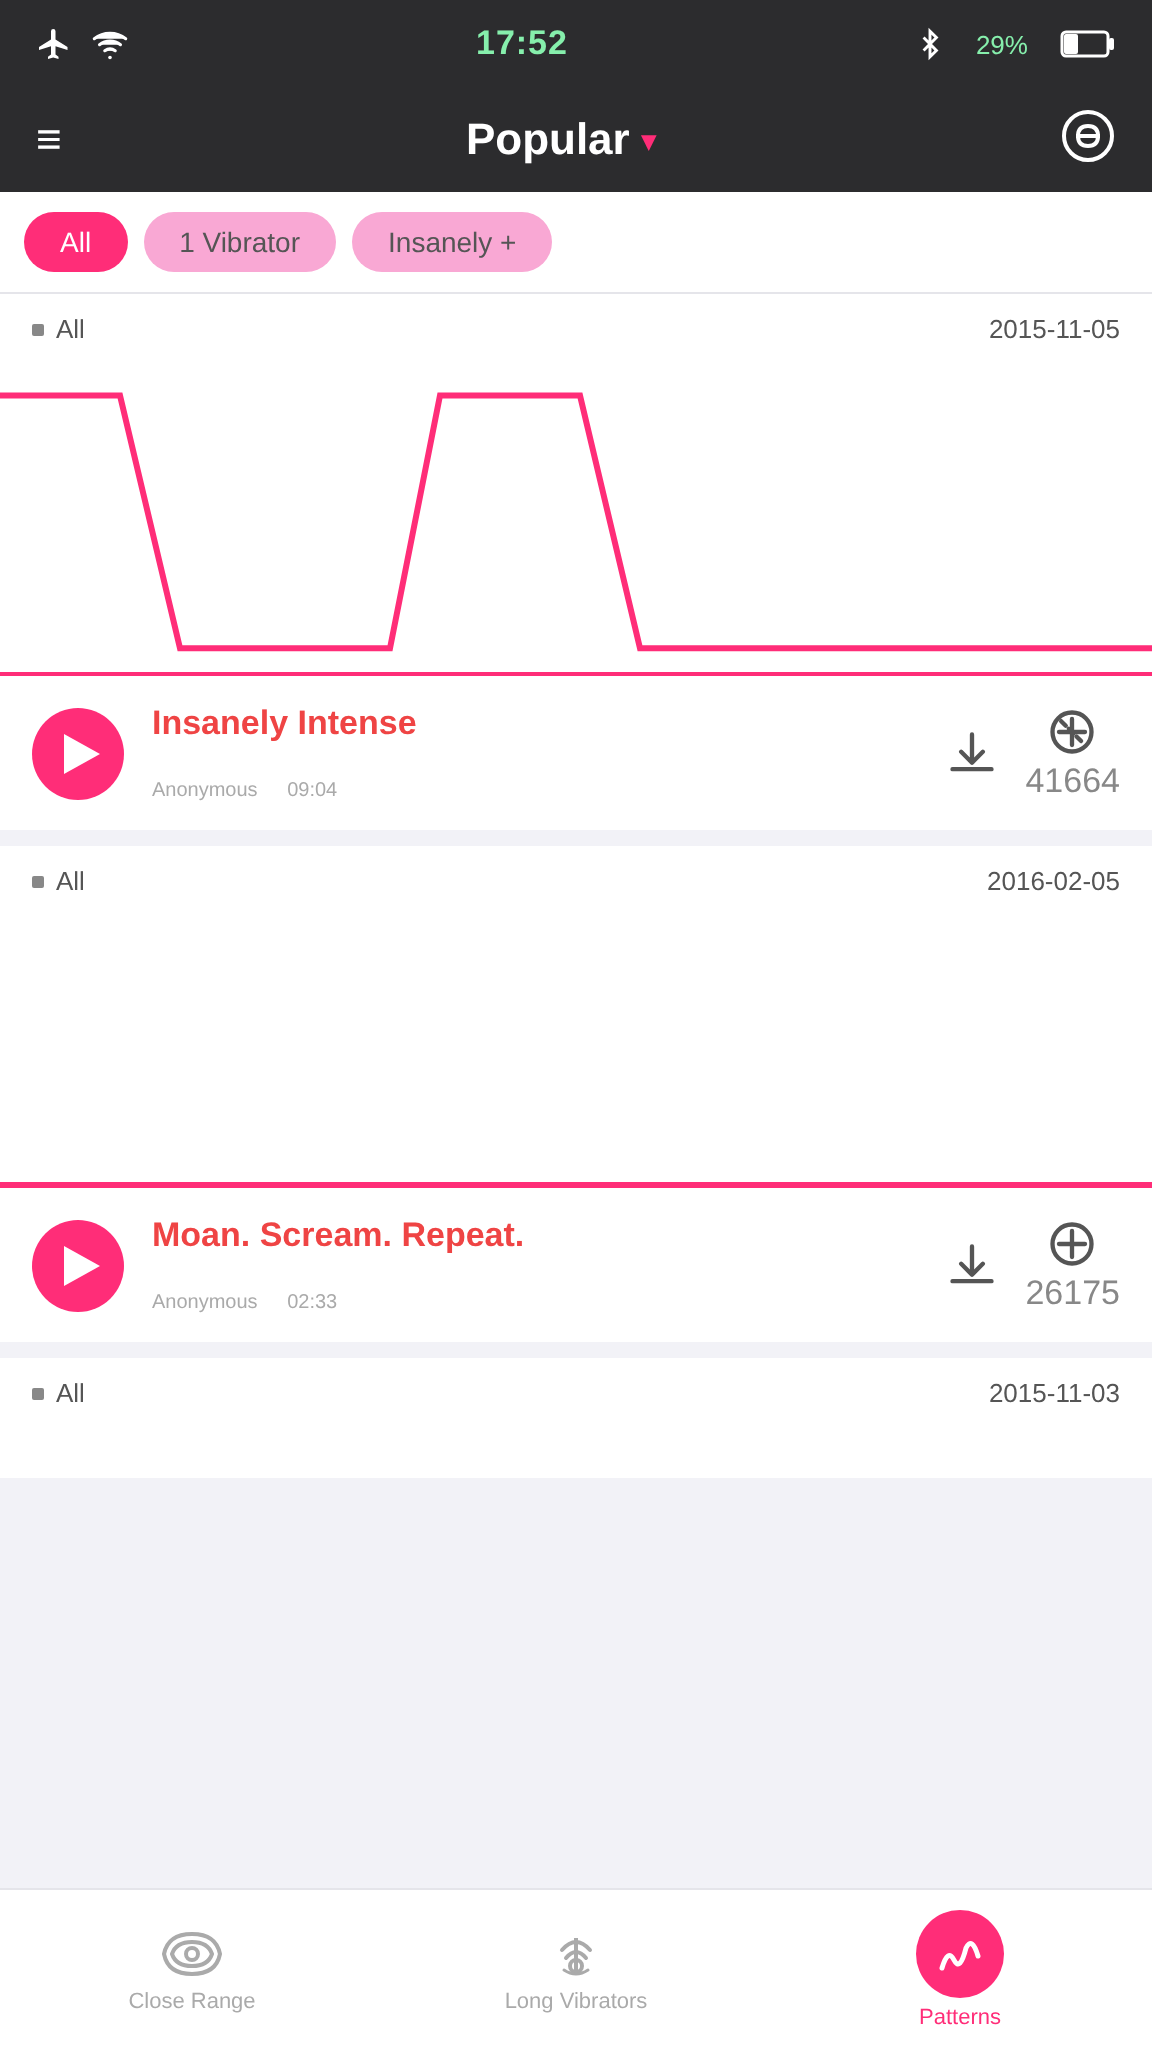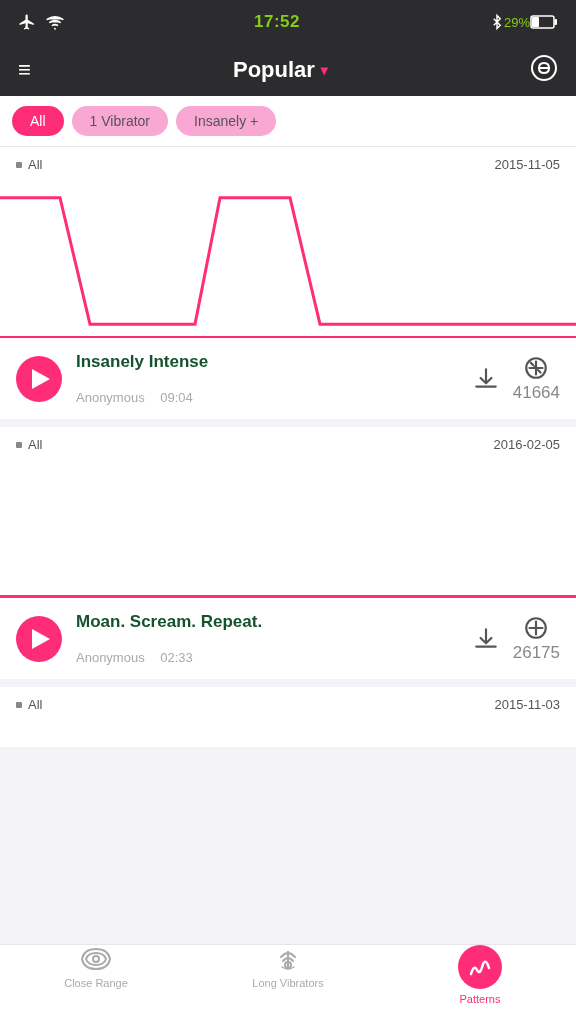--- a/index.html
+++ b/index.html
@@ -9,31 +9,31 @@
       min-height: 1024px;
       font-family: -apple-system, BlinkMacSystemFont, 'Helvetica Neue', Arial, sans-serif;
       background: #f2f2f7;
       display: flex;
       flex-direction: column;
     }
 
     
     .status-bar {
       background: #2c2c2e;
-      color: #84cc16;
+      color: #86efac;
       display: flex;
       align-items: center;
       justify-content: space-between;
       padding: 0 18px;
       height: 44px;
       flex-shrink: 0;
     }
     .status-left { display: flex; align-items: center; gap: 10px; }
     .status-time { font-size: 17px; font-weight: 600; letter-spacing: 0.5px; }
-    .status-right { display: flex; align-items: center; gap: 0; font-size: 13px; }
+    .status-right { display: flex; align-items: center; gap: 16px; font-size: 13px; }
 
     
     .nav-bar {
       background: #2c2c2e;
       color: white;
       display: flex;
       align-items: center;
       justify-content: space-between;
       padding: 0 18px;
       height: 52px;
@@ -139,32 +139,33 @@
     }
     .play-triangle {
       width: 0;
       height: 0;
       border-top: 10px solid transparent;
       border-bottom: 10px solid transparent;
       border-left: 18px solid white;
       margin-left: 3px;
     }
     .pattern-text { flex: 1; }
-    .pattern-title { font-size: 17px; font-weight: 600; color: #14532d; }
-    .pattern-meta { font-size: 13px; color: #aaa; margin-top: 18px; }
+    .pattern-title { font-size: 17px; font-weight: 600; color: #ef4444; }
+    .pattern-meta { font-size: 10px; color: #aaa; margin-top: 18px; }
     .pattern-meta span { margin-right: 12px; }
     .pattern-actions { display: flex; align-items: center; gap: 14px; }
     .action-col { display: flex; flex-direction: column; align-items: center; gap: 2px; }
     .action-count { font-size: 17px; color: #888; }
 
     
     .tab-bar {
       background: white;
       border-top: 1px solid #e5e5ea;
       display: flex;
+      align-items: center;
       justify-content: space-around;
       height: 80px;
       flex-shrink: 0;
     }
     .tab-item {
       display: flex;
       flex-direction: column;
       align-items: center;
       gap: 4px;
       cursor: pointer;

